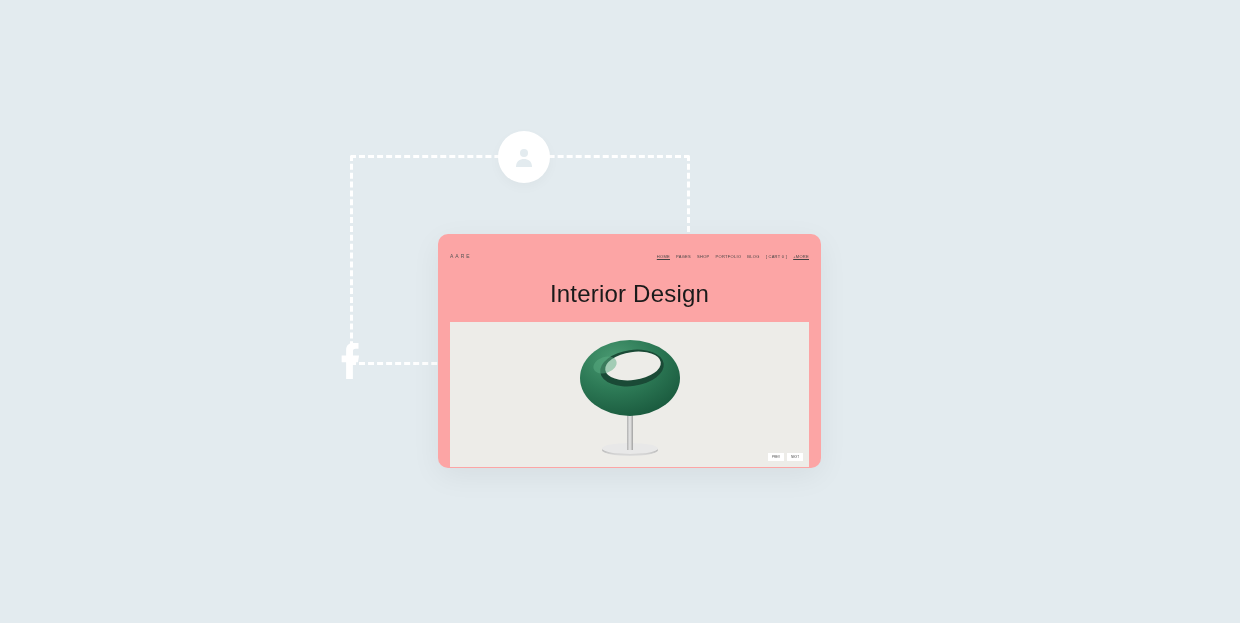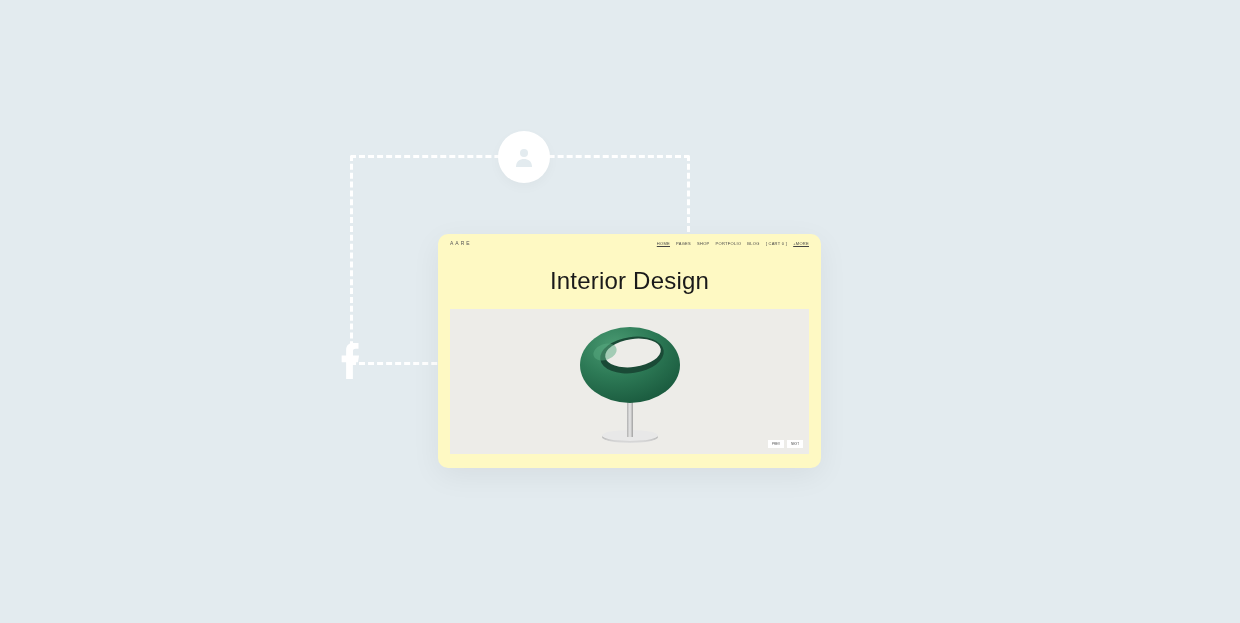--- a/index.html
+++ b/index.html
@@ -57,26 +57,26 @@
       height: 100%;
       fill: #fff;
     }
     
     .browser-card {
       position: absolute;
       left: 438px;
       top: 234px;
       width: 383px;
       height: 234px;
-      background: #fef9c3;
+      background: #fca5a5;
       border-radius: 10px;
       box-shadow: 0 8px 30px rgba(0,0,0,0.06);
       z-index: 10;
       overflow: hidden;
-      padding: 3px 12px;
+      padding: 16px 12px;
     }
     
     .browser-header {
       display: flex;
       justify-content: space-between;
       align-items: center;
       height: 12px;
     }
     
     .logo {

